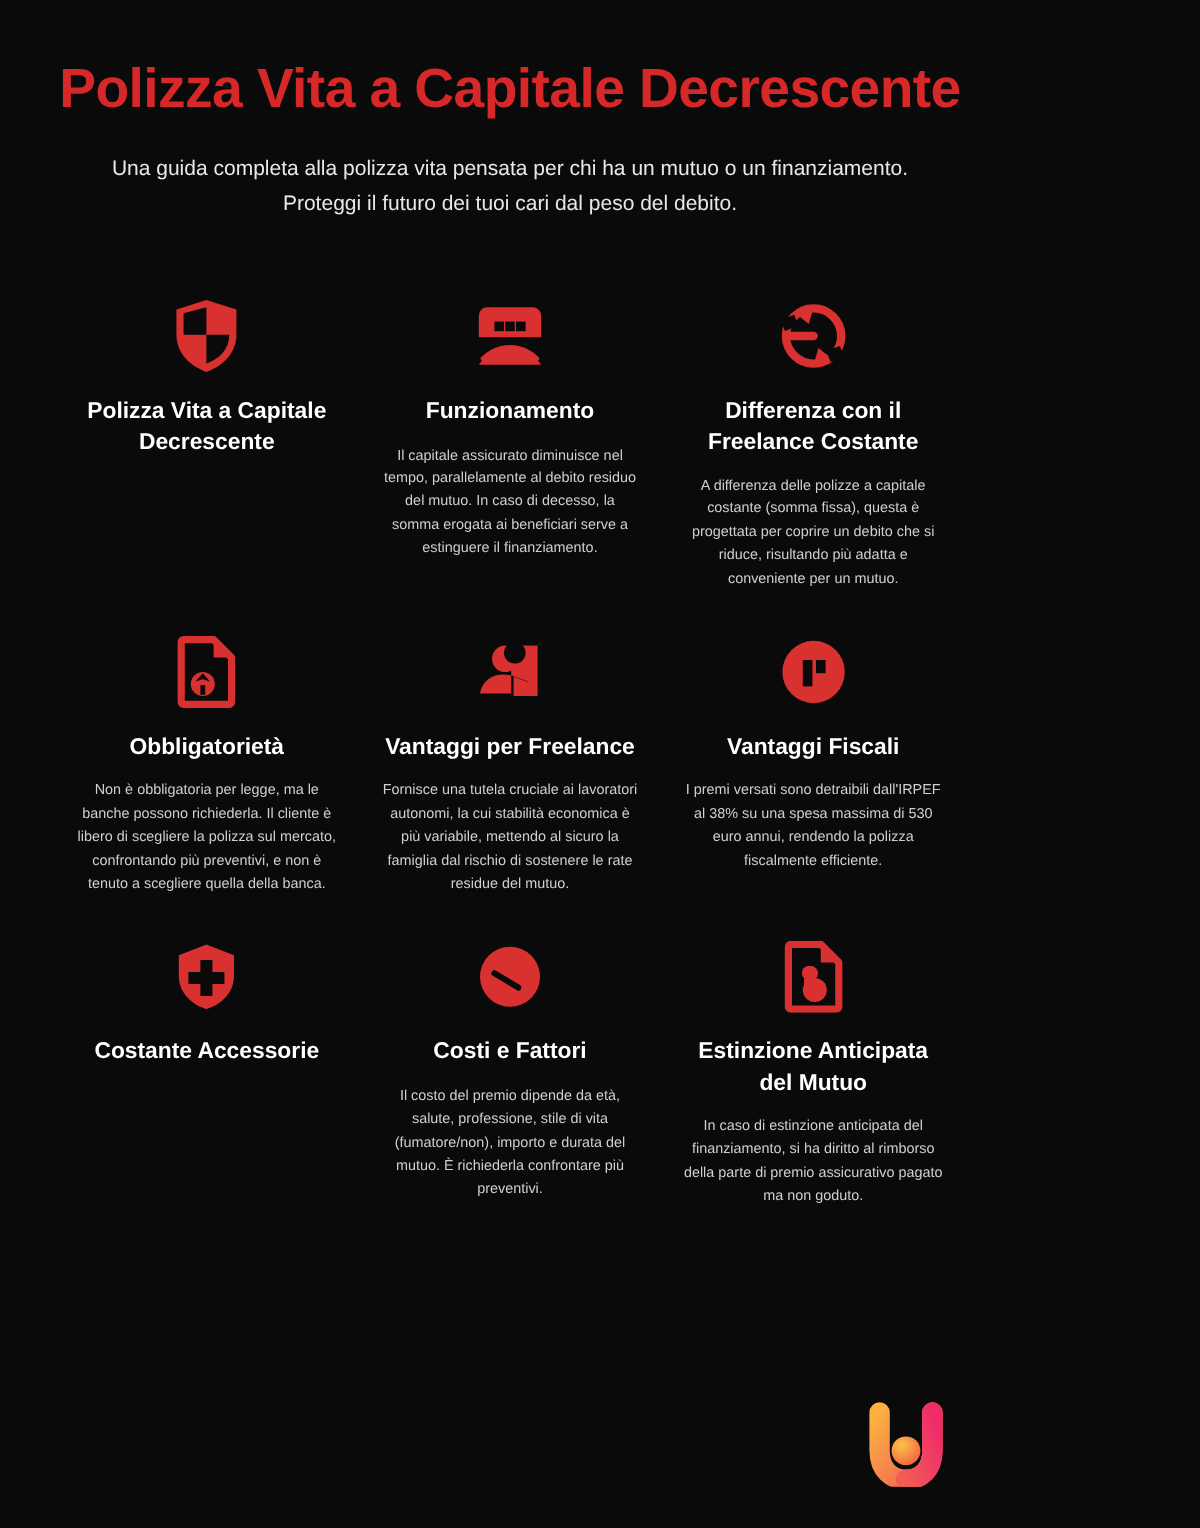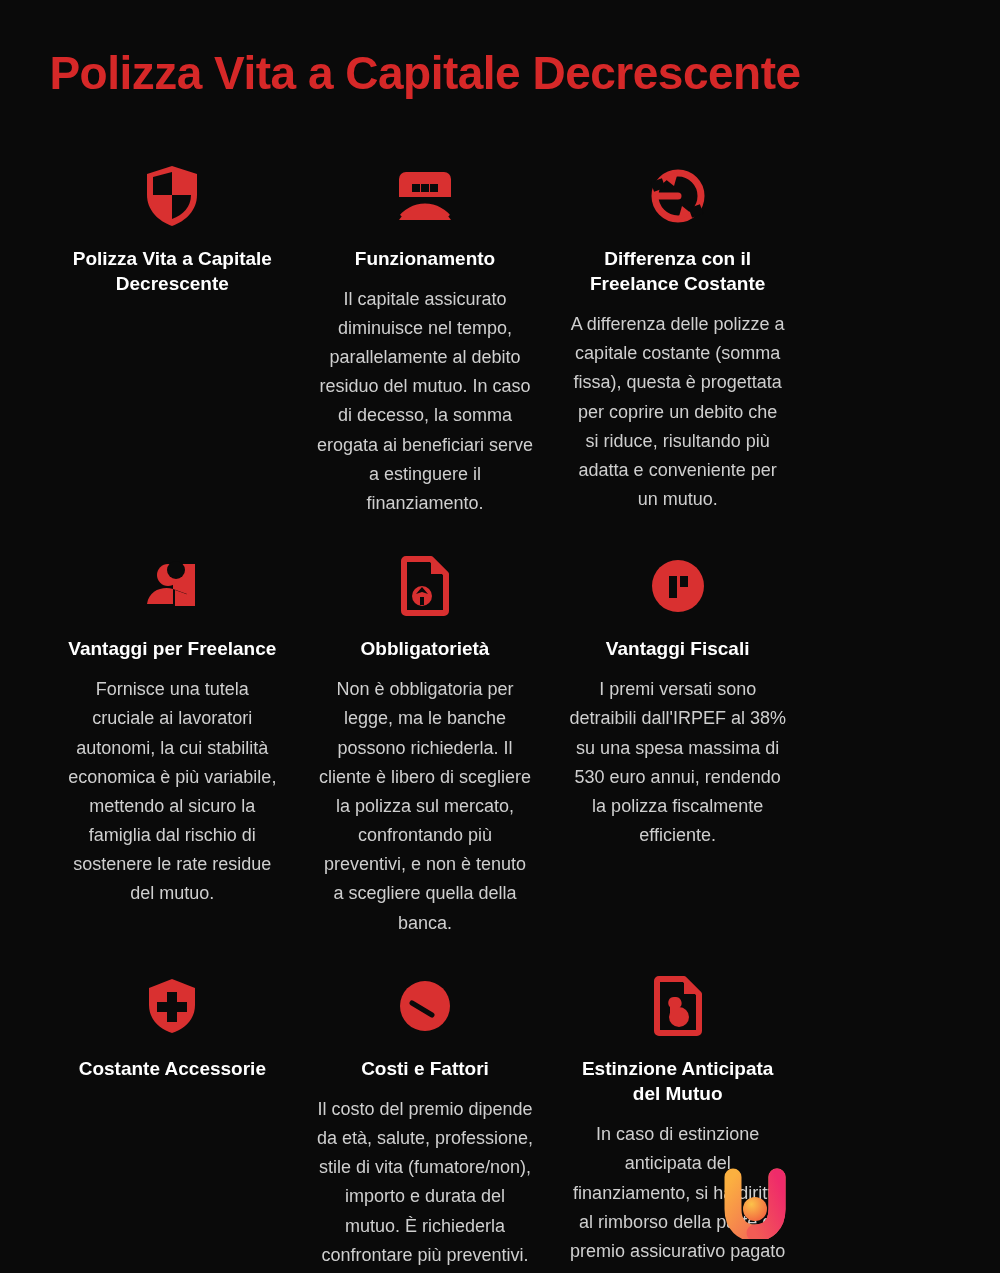--- a/index.html
+++ b/index.html
@@ -76,21 +76,21 @@
   .card-title {
     font-size: 19px;
     font-weight: 700;
     color: #ffffff;
     line-height: 1.33;
     margin-bottom: 14px;
     max-width: 255px;
   }
 
   .card-body {
-    font-size: 18px;
+    font-size: 12px;
     line-height: 1.62;
     color: #cfcfcf;
     font-weight: 400;
     max-width: 262px;
   }
 
   
   .logo-wrap {
     position: absolute;
     right: 58px;
@@ -99,20 +99,24 @@
     height: 74px;
   }
 </style>
 </head>
 <body>
 
 <div class="page">
 
   <div class="header">
     <h1 class="main-title">Polizza Vita a Capitale Decrescente</h1>
+    <div class="subtitle">
+      <span class="subtitle-line">Una guida completa alla polizza vita pensata per chi ha un mutuo o un finanziamento.</span>
+      <span class="subtitle-line">Proteggi il futuro dei tuoi cari dal peso del debito.</span>
+    </div>
   </div>
 
   <div class="grid">
 
     <div class="card row-1">
       <div class="card-icon">
         <svg width="56" height="62" viewBox="0 0 56 62">
           <path d="M28 1 L53 9 V30 C53 45 42 56 28 61 C14 56 3 45 3 30 V9 Z" fill="#d93030"></path>
           <path d="M28 7 L28 30 L9 30 V12 Z" fill="#0a0a0a"></path>
           <path d="M28 30 L47 30 C47 42 39 50 28 54 Z" fill="#0a0a0a"></path>
@@ -146,45 +150,45 @@
           <rect x="2" y="12" width="12" height="10" fill="#0a0a0a" transform="rotate(-20 8 17)"></rect>
           <rect x="40" y="38" width="12" height="10" fill="#0a0a0a" transform="rotate(-20 46 43)"></rect>
         </svg>
       </div>
       <div class="card-title">Differenza con il Freelance Costante</div>
       <div class="card-body">A differenza delle polizze a capitale costante (somma fissa), questa è progettata per coprire un debito che si riduce, risultando più adatta e conveniente per un mutuo.</div>
     </div>
 
     <div class="card row-2">
       <div class="card-icon">
+        <svg width="50" height="60" viewBox="0 0 50 60">
+          <path d="M6 3 H31 L46 18 V55 A2 2 0 0 1 44 57 H6 A2 2 0 0 1 4 55 V5 A2 2 0 0 1 6 3 Z" fill="none" stroke="#d93030" stroke-width="6" stroke-linejoin="round"></path>
+          <path d="M31 3 L46 18 H31 Z" fill="#d93030"></path>
+          <circle cx="22" cy="40" r="10" fill="#d93030"></circle>
+          <path d="M16 38 L22 31 L28 38 L22 36 Z" fill="#0a0a0a"></path>
+          <rect x="20" y="41" width="4" height="8" fill="#0a0a0a"></rect>
+        </svg>
+      </div>
+      <div class="card-title">Obbligatorietà</div>
+      <div class="card-body">Non è obbligatoria per legge, ma le banche possono richiederla. Il cliente è libero di scegliere la polizza sul mercato, confrontando più preventivi, e non è tenuto a scegliere quella della banca.</div>
+    </div>
+
+    <div class="card row-2">
+      <div class="card-icon">
         <svg width="58" height="52" viewBox="0 0 58 52">
           <rect x="30" y="4" width="22" height="42" fill="#d93030"></rect>
           <circle cx="25" cy="15" r="11" fill="#d93030"></circle>
           <path d="M4 44 C6 30 20 26 30 29 L44 34 L44 44 Z" fill="#d93030"></path>
           <path d="M30 29 L44 34 L44 50 L30 50 Z" fill="#0a0a0a"></path>
           <path d="M32 30 L46 35 L46 46 L32 46 Z" fill="#d93030"></path>
           <circle cx="33" cy="10" r="9" fill="#0a0a0a"></circle>
         </svg>
       </div>
       <div class="card-title">Vantaggi per Freelance</div>
       <div class="card-body">Fornisce una tutela cruciale ai lavoratori autonomi, la cui stabilità economica è più variabile, mettendo al sicuro la famiglia dal rischio di sostenere le rate residue del mutuo.</div>
-    </div>
-
-    <div class="card row-2">
-      <div class="card-icon">
-        <svg width="50" height="60" viewBox="0 0 50 60">
-          <path d="M6 3 H31 L46 18 V55 A2 2 0 0 1 44 57 H6 A2 2 0 0 1 4 55 V5 A2 2 0 0 1 6 3 Z" fill="none" stroke="#d93030" stroke-width="6" stroke-linejoin="round"></path>
-          <path d="M31 3 L46 18 H31 Z" fill="#d93030"></path>
-          <circle cx="22" cy="40" r="10" fill="#d93030"></circle>
-          <path d="M16 38 L22 31 L28 38 L22 36 Z" fill="#0a0a0a"></path>
-          <rect x="20" y="41" width="4" height="8" fill="#0a0a0a"></rect>
-        </svg>
-      </div>
-      <div class="card-title">Obbligatorietà</div>
-      <div class="card-body">Non è obbligatoria per legge, ma le banche possono richiederla. Il cliente è libero di scegliere la polizza sul mercato, confrontando più preventivi, e non è tenuto a scegliere quella della banca.</div>
     </div>
 
     <div class="card row-2">
       <div class="card-icon">
         <svg width="56" height="56" viewBox="0 0 56 56">
           <circle cx="28" cy="28" r="26" fill="#d93030"></circle>
           <rect x="19" y="18" width="8" height="22" fill="#0a0a0a"></rect>
           <rect x="30" y="18" width="8" height="11" fill="#0a0a0a"></rect>
         </svg>
       </div>

